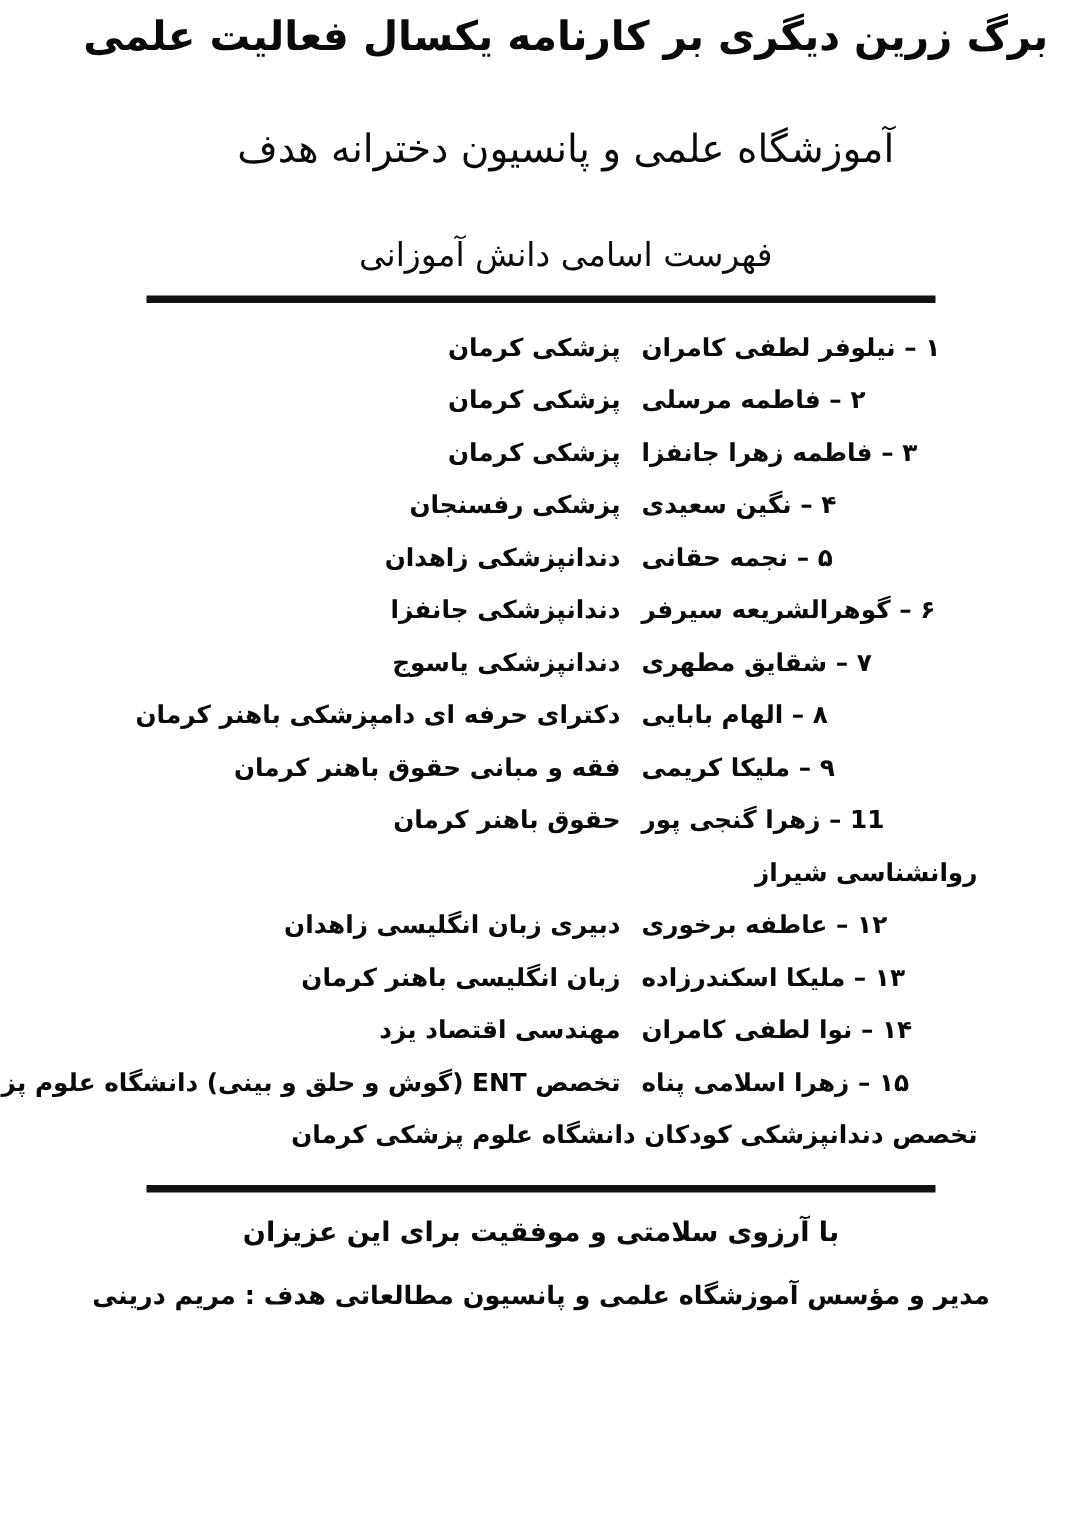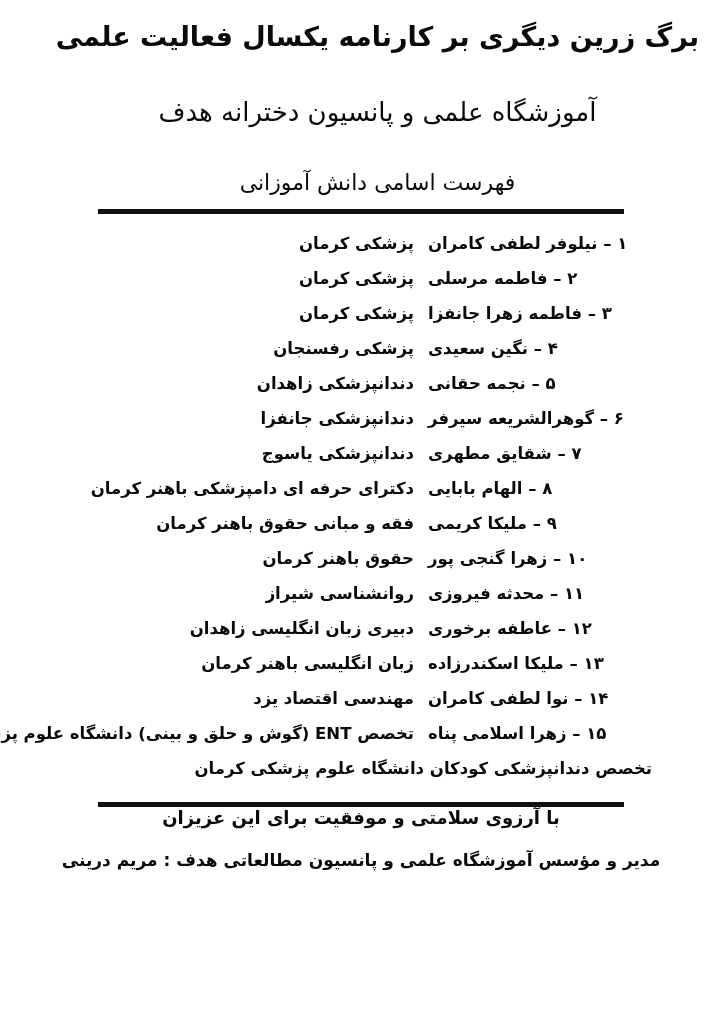--- a/index.html
+++ b/index.html
@@ -23,21 +23,21 @@
     height: 1024px;
     box-sizing: border-box;
     padding: 0;
     position: relative;
     background: #ffffff;
   }
 
   
   .header {
     text-align: center;
-    padding-top: 20px;
+    padding-top: 8px;
     margin-left: 33px;
   }
   .title-line-1 {
     font-size: 27px;
     font-weight: bold;
     line-height: 1.25;
     letter-spacing: -0.2px;
     padding: 0 22px;
     white-space: nowrap;
   }
@@ -135,21 +135,21 @@
     order: 0;
   }
   .row-field {
     order: 1;
     text-align: right;
   }
 
   
   .footer {
     text-align: center;
-    margin-top: 0;
+    margin-top: 16px;
   }
   .footer-line-1 {
     font-size: 18px;
     font-weight: bold;
     white-space: nowrap;
   }
   .footer-line-2 {
     font-size: 17px;
     font-weight: bold;
     margin-top: 22px;
@@ -202,25 +202,24 @@
         </li>
         <li class="row">
           <div class="row-name"><span class="name-cell-inner"><span class="row-index">۸ – </span><span>الهام بابایی</span></span></div>
           <div class="row-field"><span class="field-inner">دکترای حرفه ای دامپزشکی باهنر کرمان</span></div>
         </li>
         <li class="row">
           <div class="row-name"><span class="name-cell-inner"><span class="row-index">۹ – </span><span>ملیکا کریمی</span></span></div>
           <div class="row-field"><span class="field-inner">فقه و مبانی حقوق باهنر کرمان</span></div>
         </li>
         <li class="row">
-          <div class="row-name"><span class="name-cell-inner"><span class="row-index">۱۰ – </span><span>زهرا گنجی پور</span></span></div>
+          <div class="row-name"><span class="name-cell-inner"><span class="row-index">11 – </span><span>زهرا گنجی پور</span></span></div>
           <div class="row-field"><span class="field-inner">حقوق باهنر کرمان</span></div>
         </li>
         <li class="row">
-          <div class="row-name"><span class="name-cell-inner"><span class="row-index">۱۱ – </span><span>محدثه فیروزی</span></span></div>
           <div class="row-field"><span class="field-inner">روانشناسی شیراز</span></div>
         </li>
         <li class="row">
           <div class="row-name"><span class="name-cell-inner"><span class="row-index">۱۲ – </span><span>عاطفه برخوری</span></span></div>
           <div class="row-field"><span class="field-inner">دبیری زبان انگلیسی زاهدان</span></div>
         </li>
         <li class="row">
           <div class="row-name"><span class="name-cell-inner"><span class="row-index">۱۳ –  </span><span>ملیکا اسکندرزاده</span></span></div>
           <div class="row-field"><span class="field-inner">زبان انگلیسی باهنر کرمان</span></div>
         </li>

